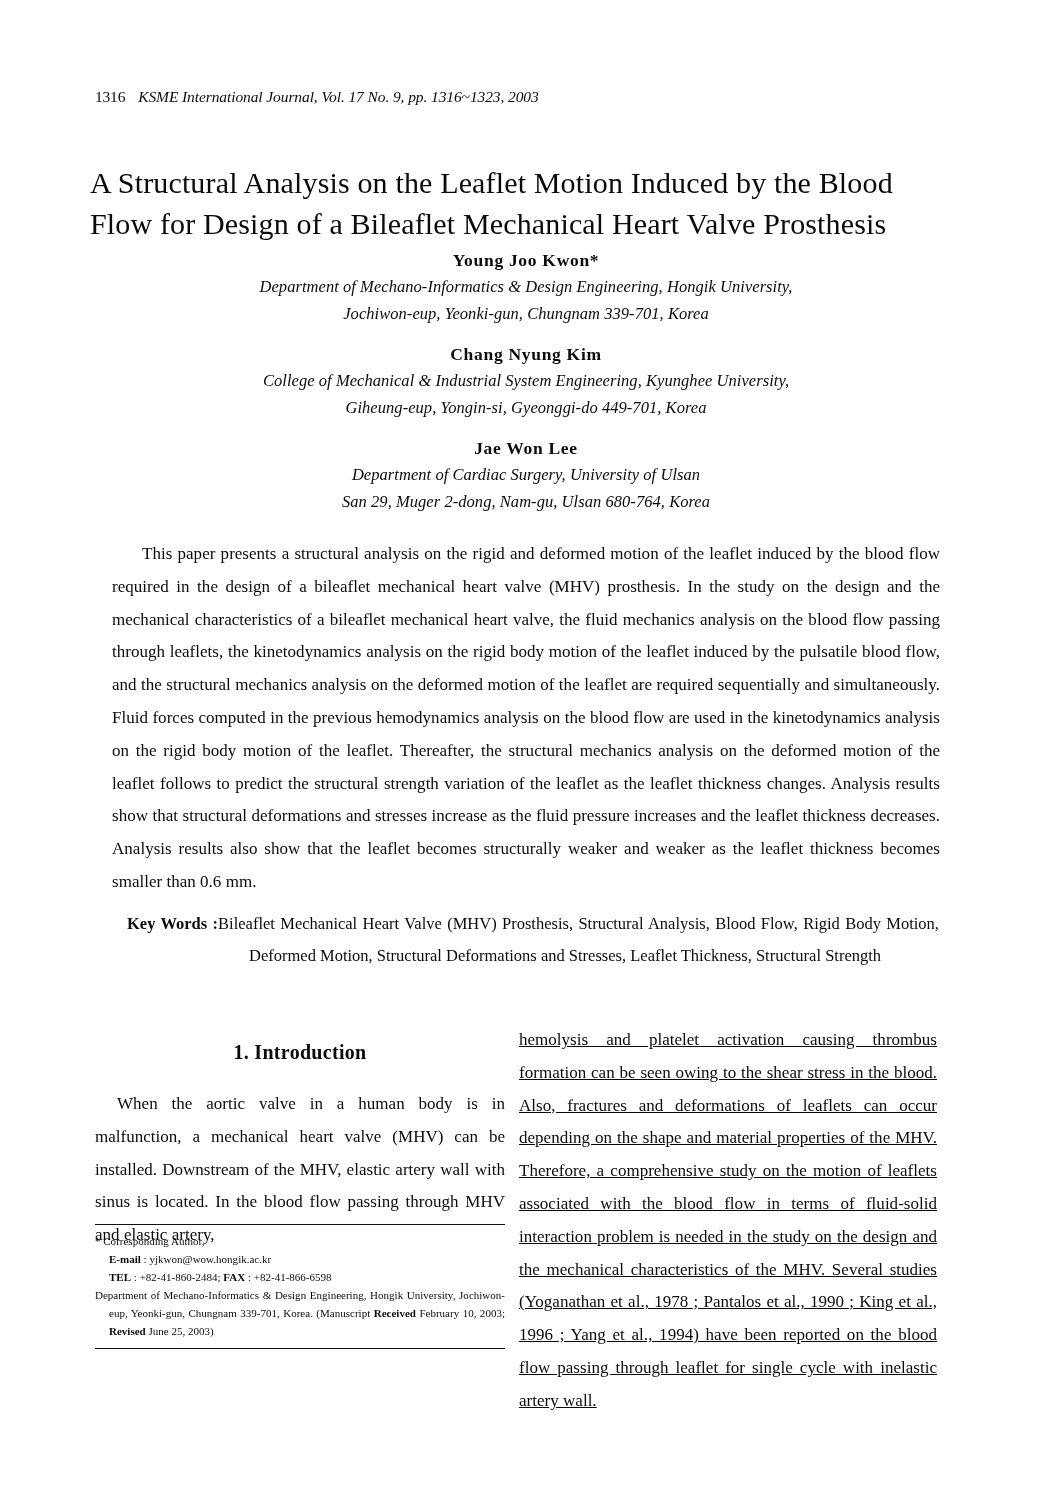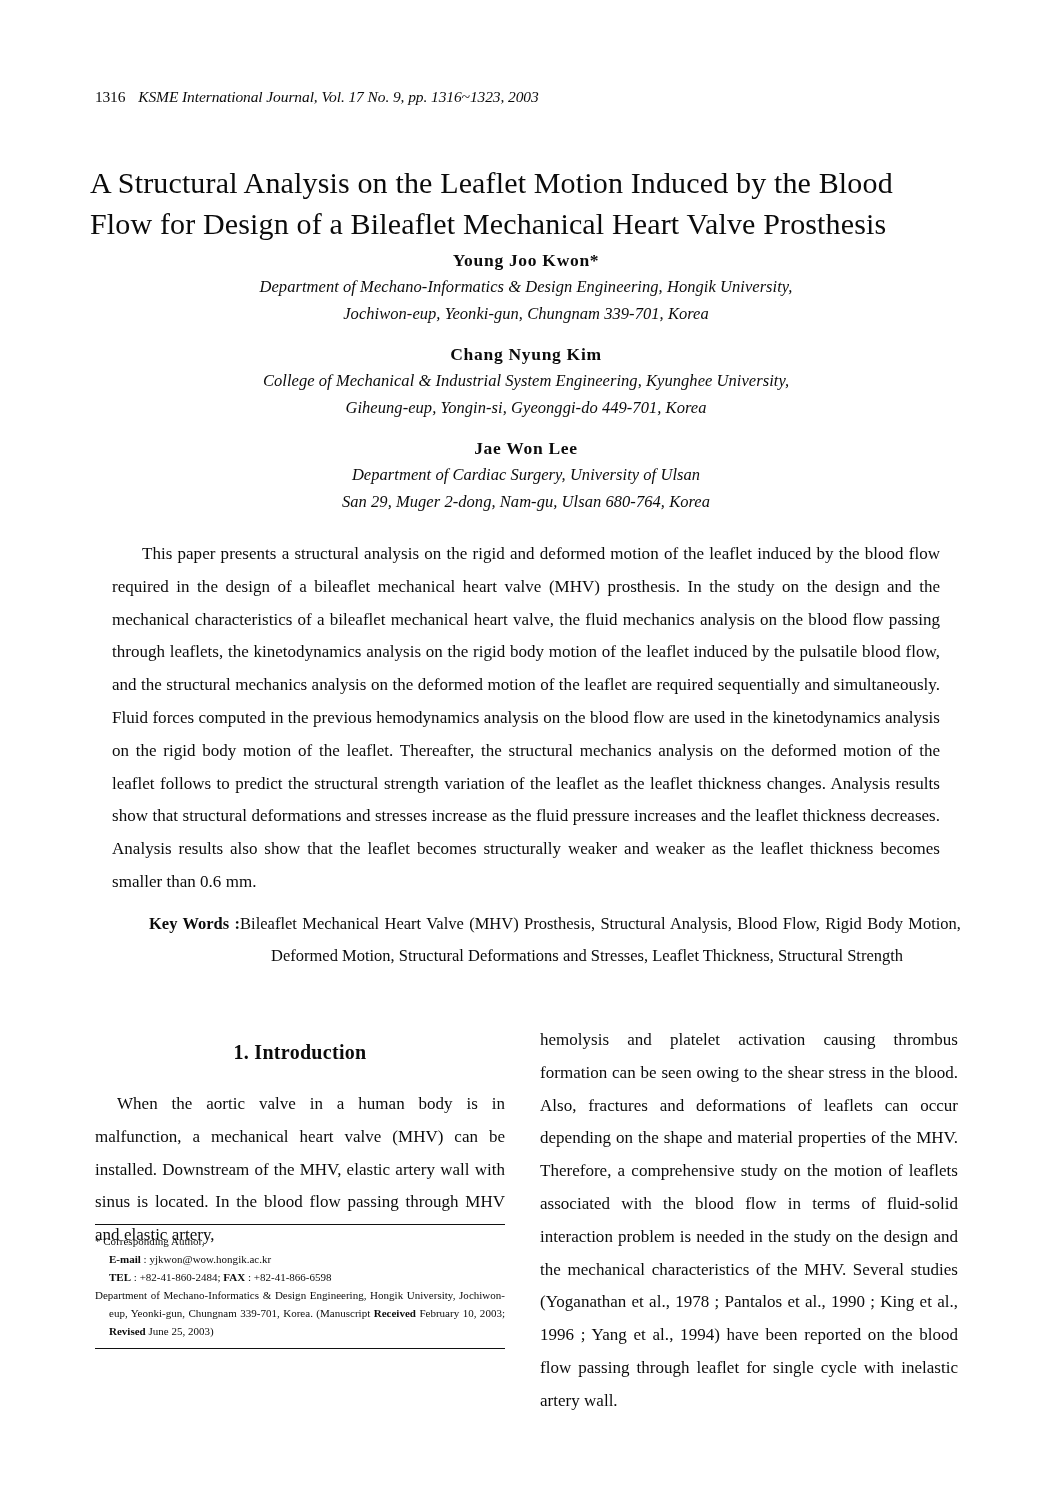--- a/index.html
+++ b/index.html
@@ -98,38 +98,38 @@
     left: 127px;
     top: 908px;
     width: 812px;
     font-size: 16.5px;
     line-height: 1.92;
     text-align: justify;
     text-justify: inter-word;
     padding-left: 122px;
     text-indent: -122px;
     box-sizing: border-box;
-    margin-left: 22px;
   }
   .keywords .kw-label {
     font-weight: bold;
   }
 
   
   .col-left {
     position: absolute;
     left: 95px;
     top: 1024px;
     width: 410px;
   }
   .col-right {
     position: absolute;
-    left: 540px;
+    left: 519px;
     top: 1024px;
     width: 418px;
+    text-decoration: underline;
   }
   .section-head {
     font-size: 20px;
     font-weight: bold;
     text-align: center;
     letter-spacing: 0.3px;
     margin: 17px 0 0 0;
   }
   .body-para {
     font-size: 17px;

